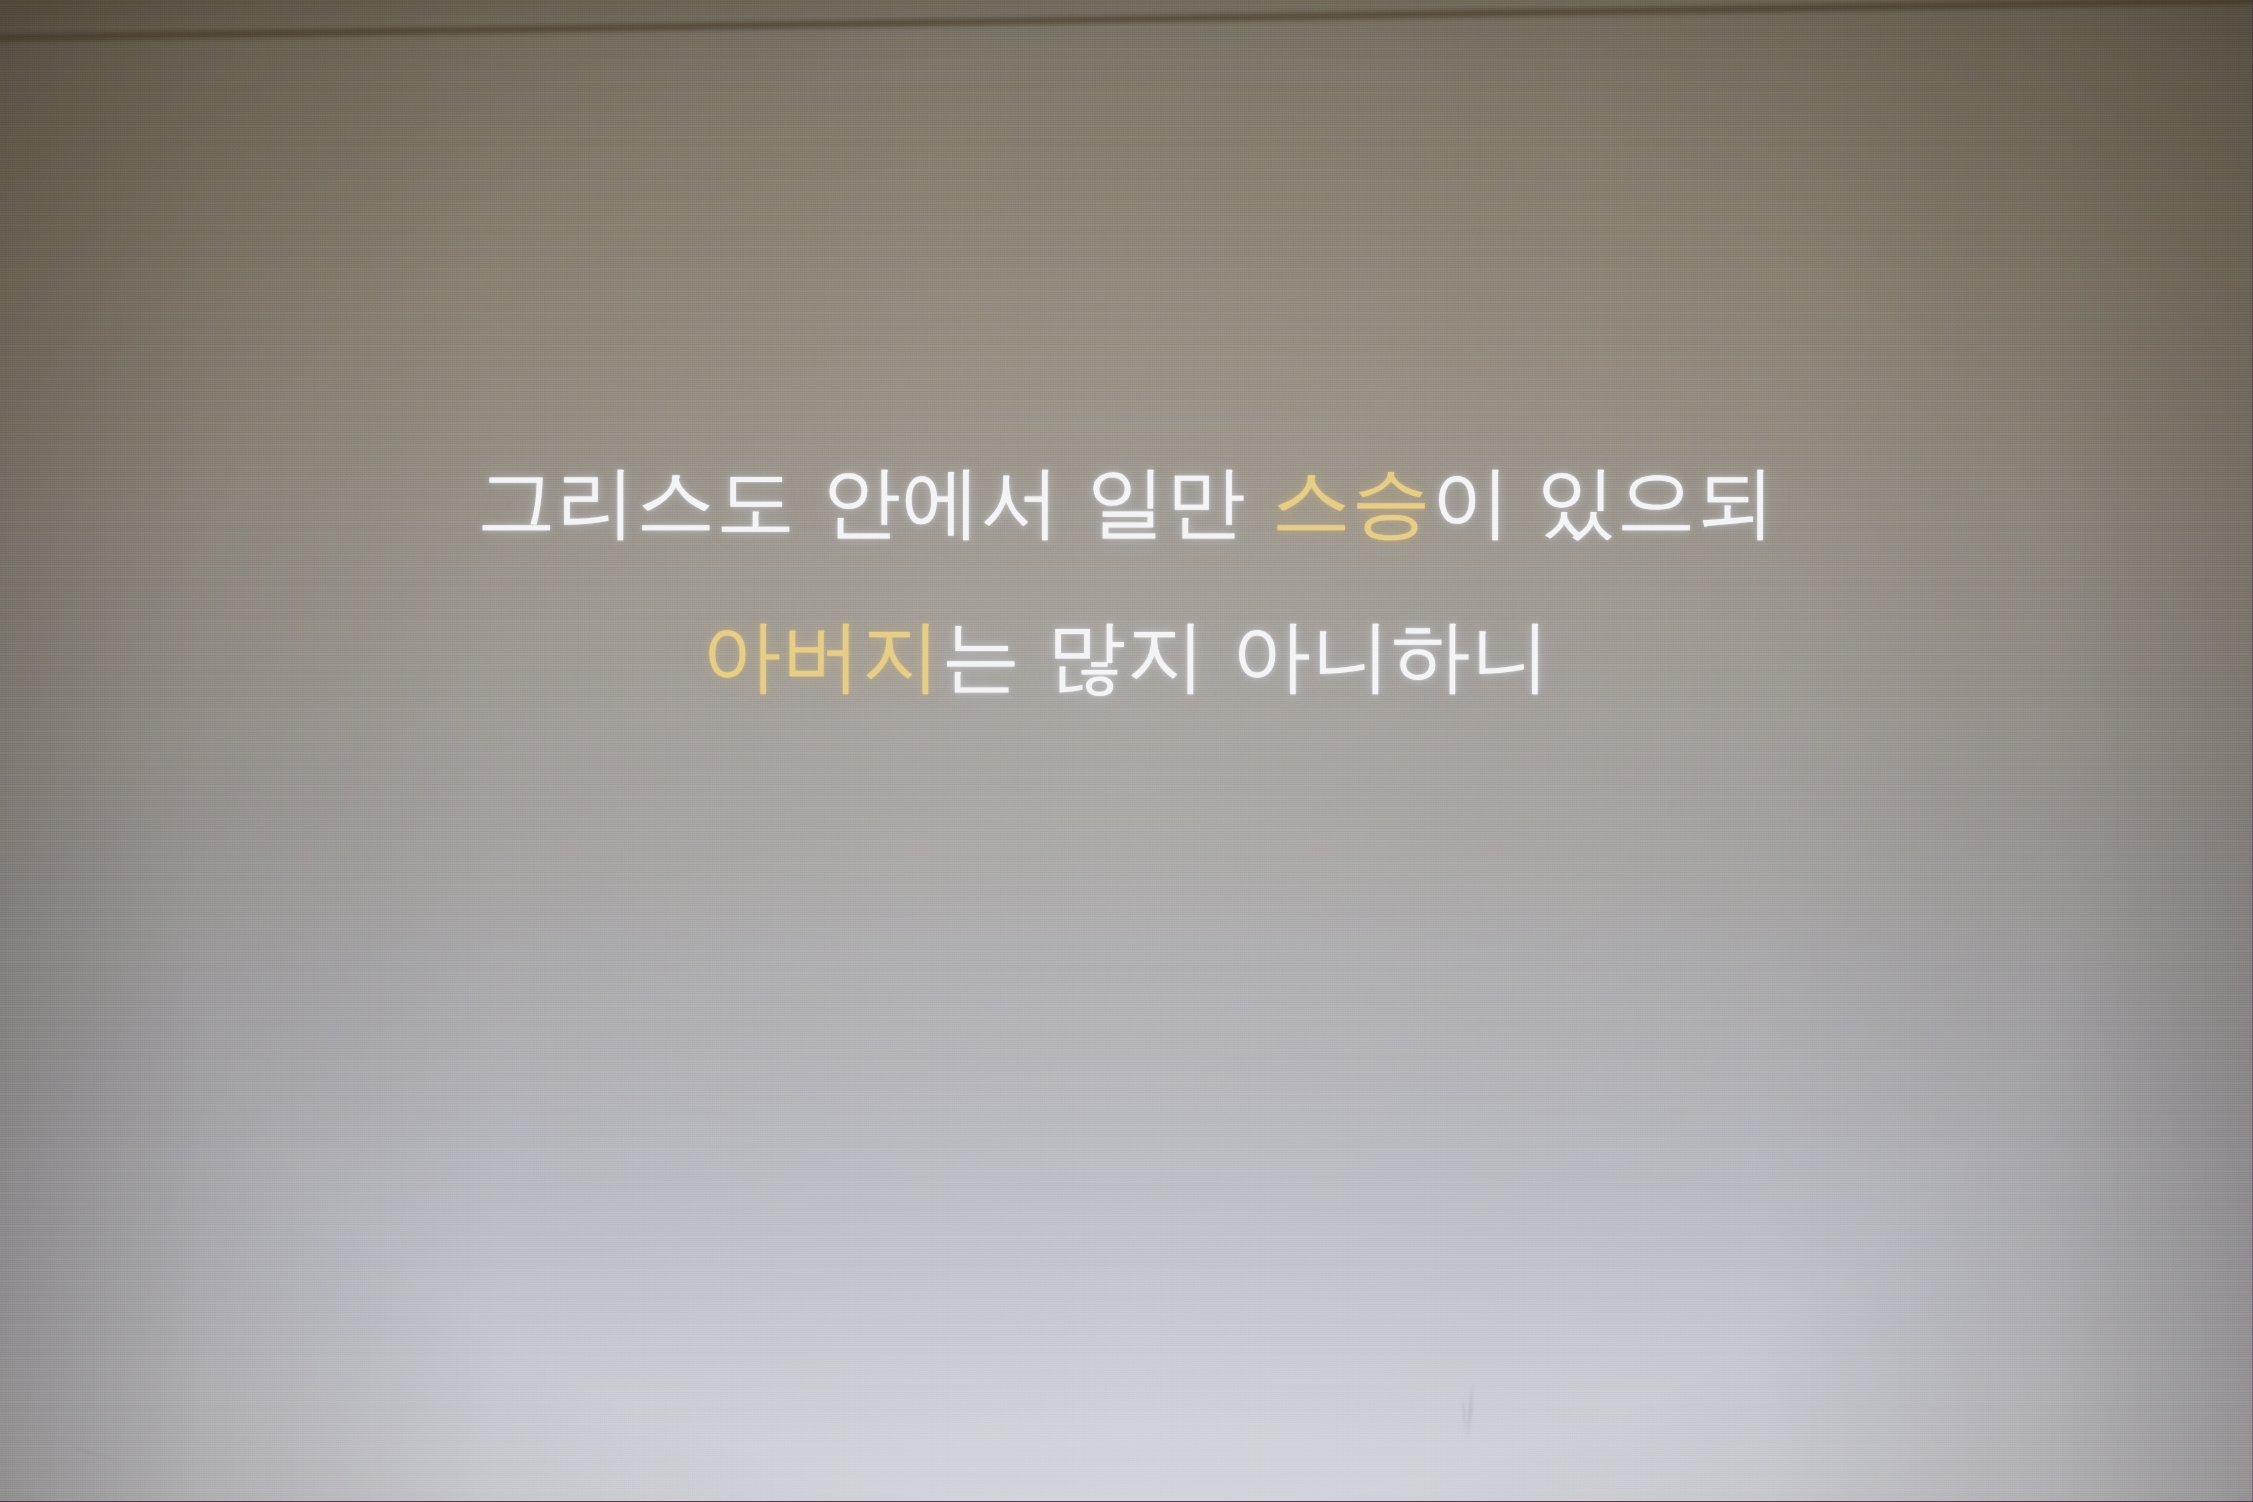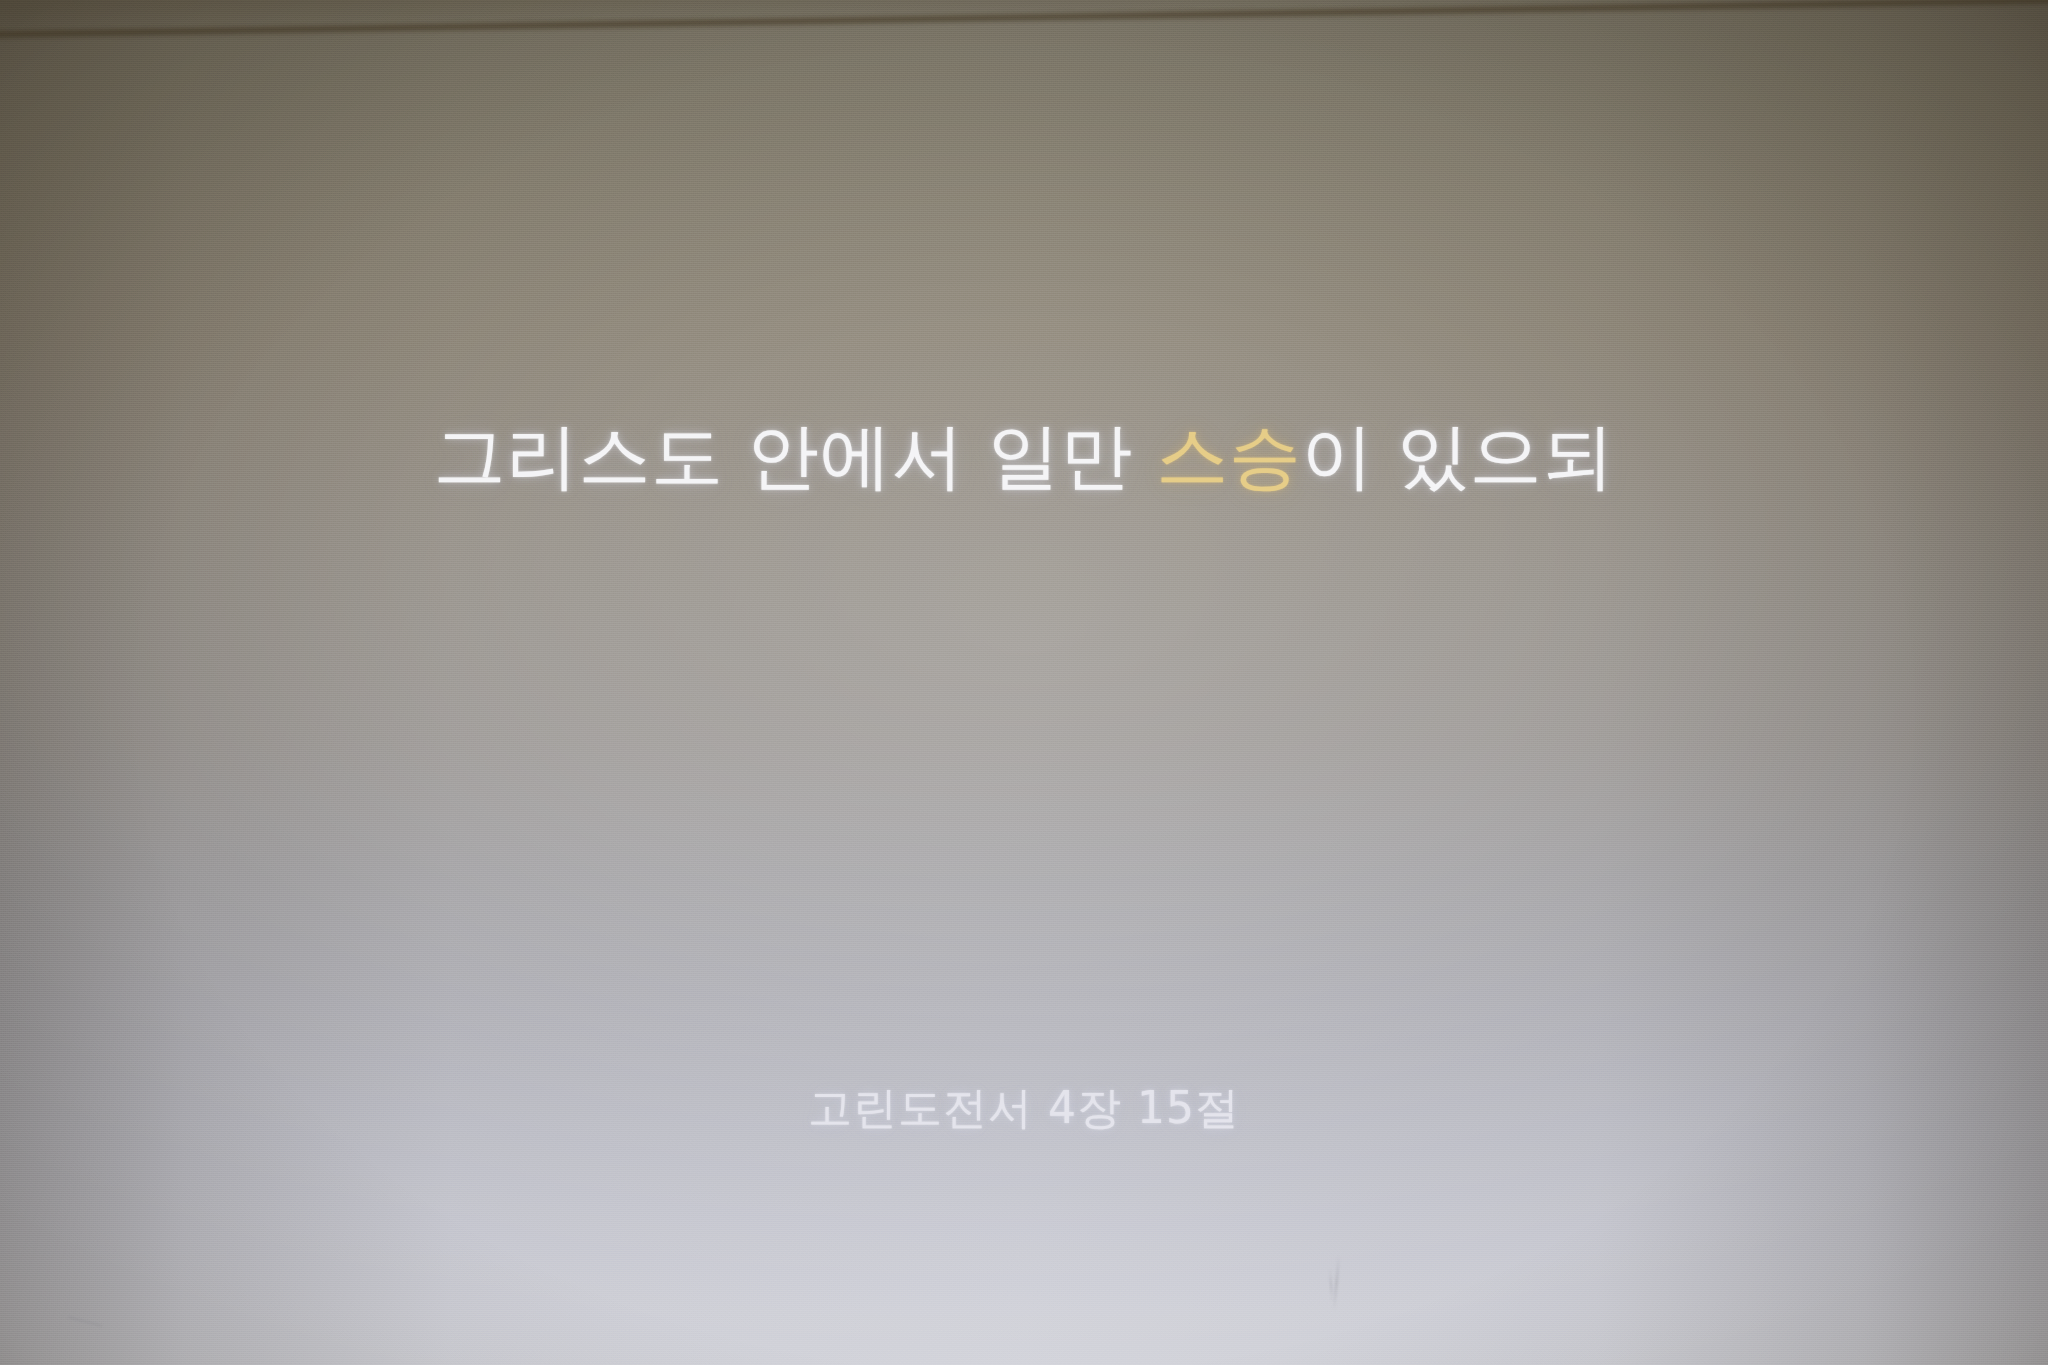--- a/index.html
+++ b/index.html
@@ -216,21 +216,21 @@
   <div class="streak s2"></div>
   <div class="streak s3"></div>
   <div class="grain"></div>
 
   <div class="slide">
 
     <div class="verse-block">
 
       <div class="verse-line"><span>그리스도 안에서 일만 </span><span class="hl">스승</span><span>이 있으되</span></div>
 
+      <div class="verse-line"><span class="hl">아버지</span><span>는 많지 아니하니</span></div>
 
 
 
     </div>
 
-    <div class="citation">고린도전서 4장 15절</div>
 
   </div>
 </div>
 
 </body></html>

